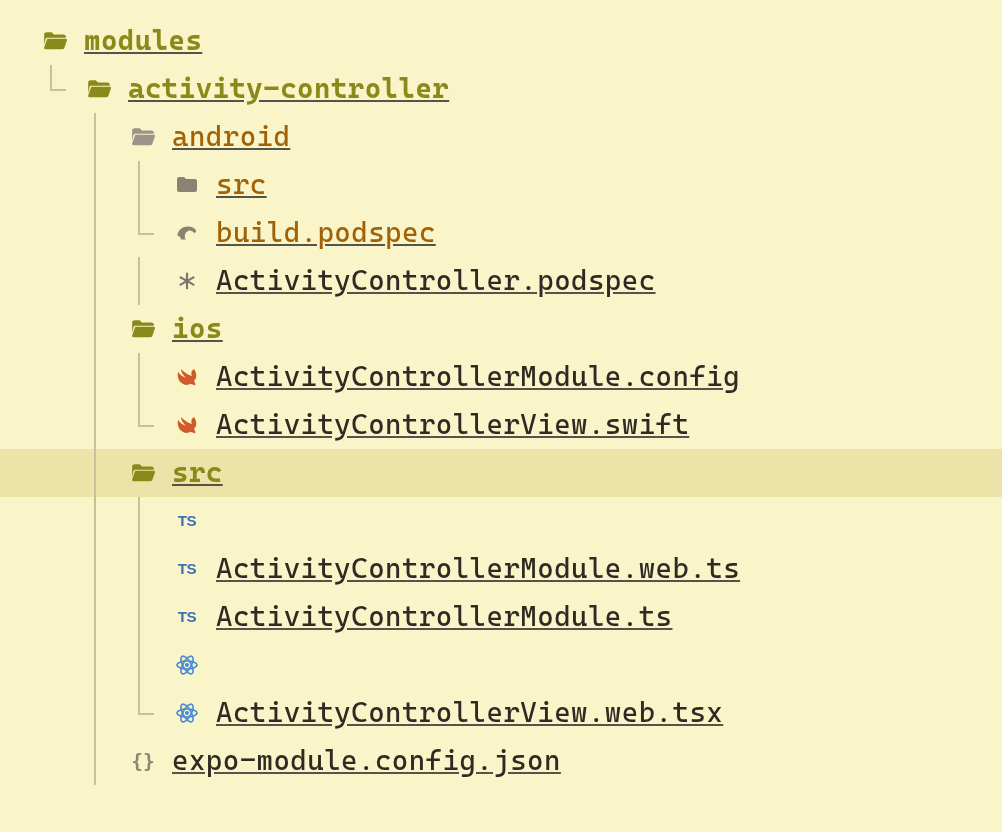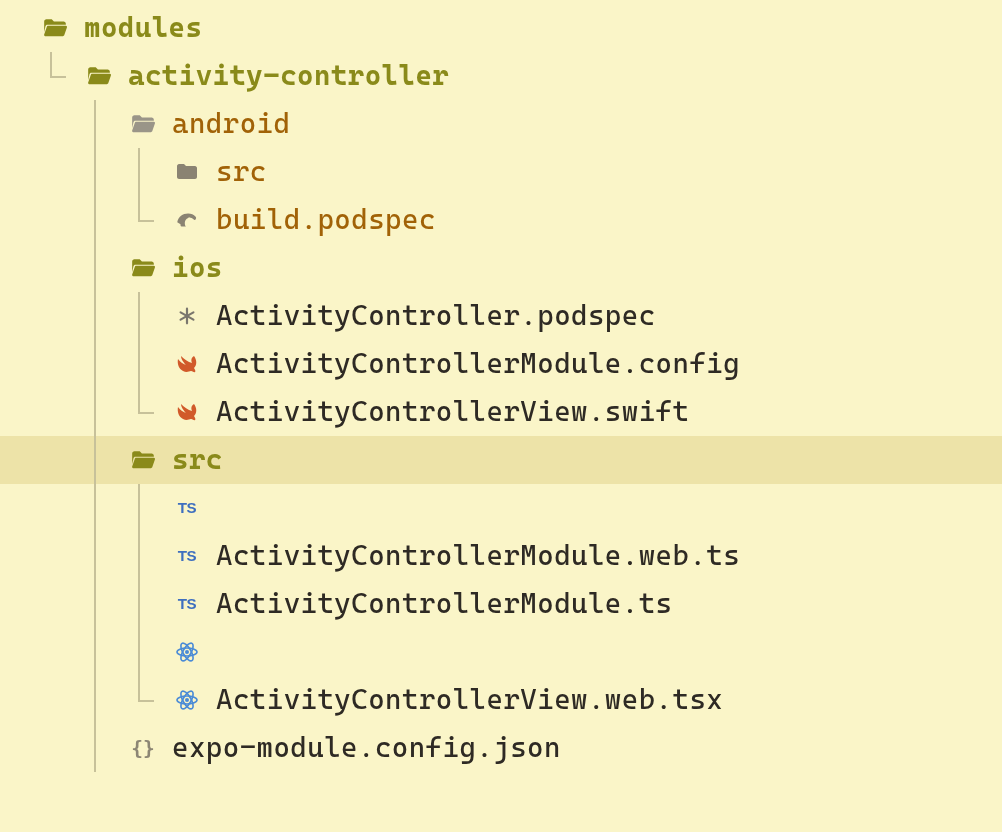--- a/index.html
+++ b/index.html
@@ -6,22 +6,23 @@
   html, body { width: 1002px; height: 832px; }
   body {
     background: #faf5c8;
     font-family: ui-monospace, "SF Mono", "Cascadia Code", Menlo, Consolas, monospace;
     font-size: 28px;
     line-height: 1.0;
     color: #57524a;
     overflow: hidden;
   }
   .tree {
-    padding: 4px 0 0 38px;
+    padding: 17px 0 0 38px;
     position: relative;
+    text-decoration: underline;
   }
   .row {
     position: relative;
     display: flex;
     align-items: center;
     height: 48px;
     white-space: nowrap;
   }
   .row.selected {
     background: #ede3a8;
@@ -202,47 +203,47 @@
           <use href="#ic-gradle"></use>
         </svg>
     </span>
     <span class="label gray">build.podspec</span>
   </div>
 
   <div class="row">
     <span class="indent">
         <span class="seg"></span>
         <span class="seg line"></span>
-      </span>
-    <span class="icon">
-      <svg width="26" height="26" viewBox="0 0 24 24">
-          <use href="#ic-folder-open"></use>
-        </svg>
-    </span>
-    <span class="label bold olive">ios</span>
-  </div>
-
-  <div class="row">
-    <span class="indent">
-        <span class="seg"></span>
-        <span class="seg line"></span>
         <span class="seg line"></span>
       </span>
     <span class="icon">
       <svg width="22" height="22" viewBox="0 0 24 24">
           <use href="#ic-asterisk"></use>
         </svg>
     </span>
     <span class="label black">ActivityController.podspec</span>
   </div>
 
   <div class="row">
     <span class="indent">
         <span class="seg"></span>
         <span class="seg line"></span>
+      </span>
+    <span class="icon">
+      <svg width="26" height="26" viewBox="0 0 24 24">
+          <use href="#ic-folder-open"></use>
+        </svg>
+    </span>
+    <span class="label bold olive">ios</span>
+  </div>
+
+  <div class="row">
+    <span class="indent">
+        <span class="seg"></span>
+        <span class="seg line"></span>
         <span class="seg line"></span>
       </span>
     <span class="icon">
       <svg width="24" height="24" viewBox="0 0 24 24">
           <use href="#ic-swift"></use>
         </svg>
     </span>
     <span class="label black">ActivityControllerModule.config</span>
   </div>
 

